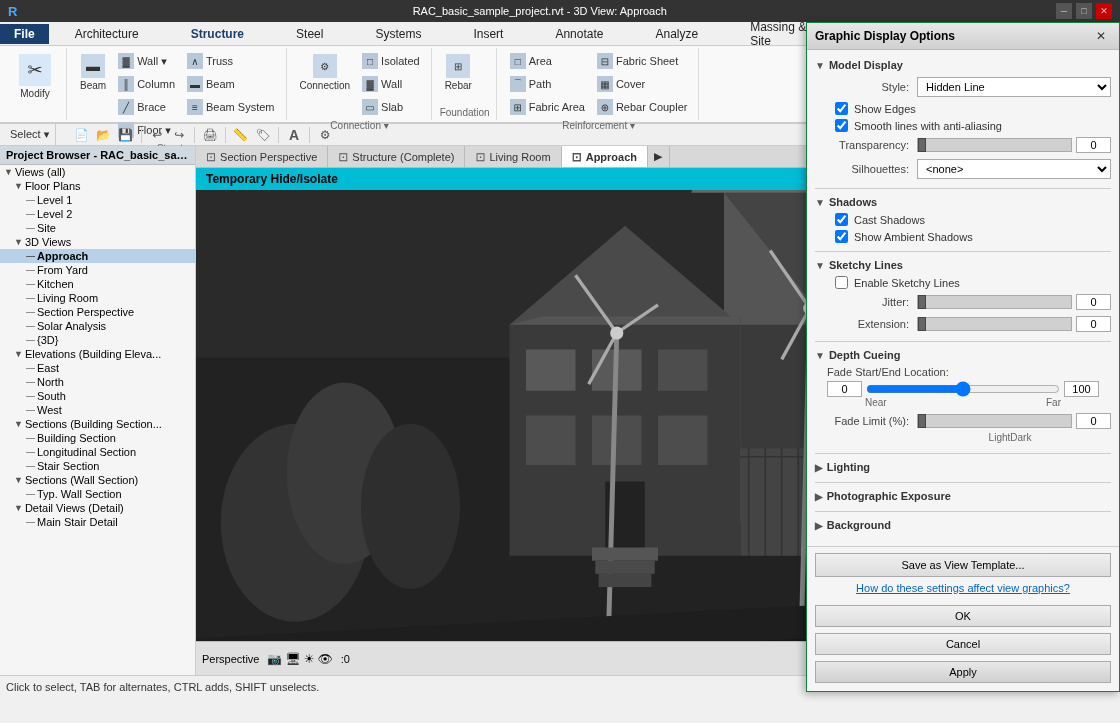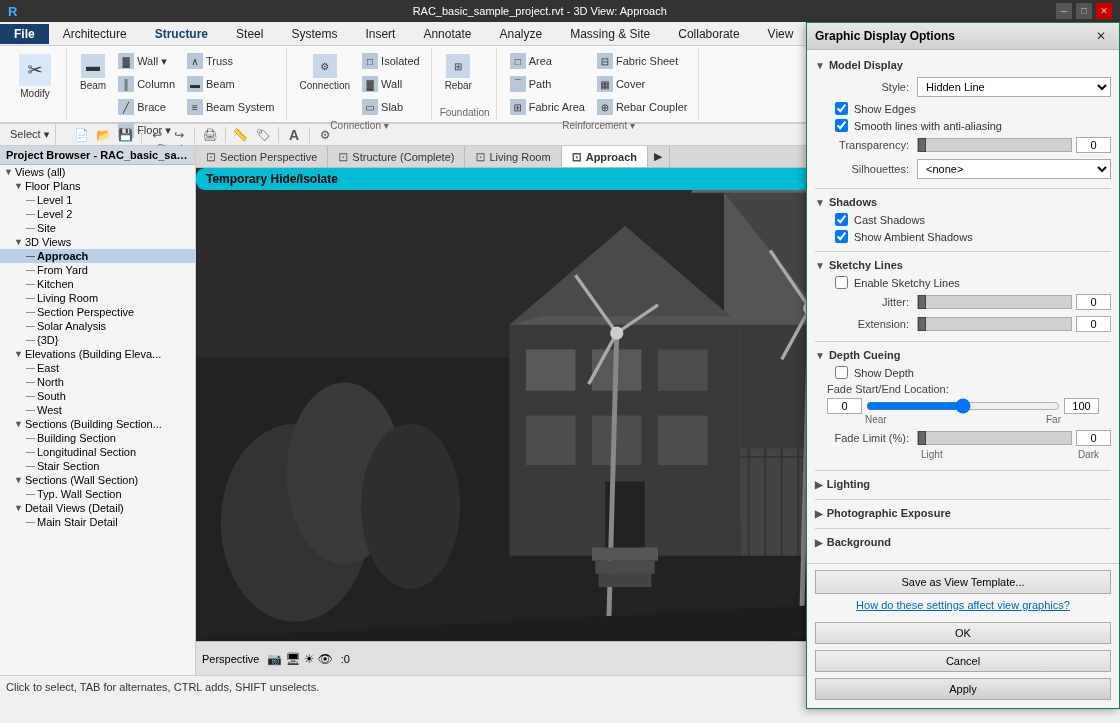--- a/index.html
+++ b/index.html
@@ -6,21 +6,21 @@
     body { font-family: 'Segoe UI', Arial, sans-serif; font-size: 12px; background: #f0f0f0; overflow: hidden; width: 1120px; height: 723px; }
 
     
     #title-bar { background: #333; color: #fff; height: 22px; display: flex; align-items: center; padding: 0 8px; font-size: 11px; }
     #title-bar .title-text { flex: 1; text-align: center; }
     #title-bar .window-controls { display: flex; gap: 4px; }
     #title-bar .win-btn { width: 16px; height: 16px; background: #555; border: none; color: #ccc; font-size: 9px; cursor: pointer; display: flex; align-items: center; justify-content: center; }
 
     
     #menu-bar { background: #f0f0f0; height: 24px; display: flex; align-items: center; border-bottom: 1px solid #ccc; }
-    .menu-item { padding: 3px 14px; font-size: 12px; cursor: pointer; color: #222; }
+    .menu-item { padding: 3px 26px; font-size: 12px; cursor: pointer; color: #222; }
     .menu-item.file-btn { background: #1a3f6f; color: white; padding: 3px 14px; font-weight: bold; }
 
     
     #ribbon { background: #f9f9f9; border-bottom: 2px solid #ccc; }
 
     #ribbon-content { display: flex; height: 76px; padding: 2px 4px; gap: 2px; }
     .ribbon-group { display: flex; flex-direction: column; border-right: 1px solid #ddd; padding: 2px 6px; min-width: fit-content; }
     .ribbon-group-label { font-size: 10px; color: #666; text-align: center; margin-top: auto; padding-top: 2px; }
     .ribbon-group-content { display: flex; flex: 1; align-items: flex-start; gap: 2px; }
     .ribbon-btn { display: flex; flex-direction: column; align-items: center; padding: 3px 4px; cursor: pointer; border: 1px solid transparent; font-size: 10px; color: #333; min-width: 36px; }
@@ -48,21 +48,21 @@
     .indent2 { padding-left: 26px; }
 
     
     #view-tabs { display: flex; background: #d8d8d8; border-bottom: 1px solid #bbb; height: 22px; overflow: hidden; }
     .view-tab { padding: 3px 10px; font-size: 11px; cursor: pointer; border-right: 1px solid #bbb; display: flex; align-items: center; gap: 4px; white-space: nowrap; color: #333; }
     .view-tab.active { background: #fff; font-weight: bold; }
     .view-tab .tab-icon { font-size: 12px; color: #555; }
 
     
     #viewport { flex: 1; background: #333; overflow: hidden; position: relative; display: flex; flex-direction: column; }
-    #viewport-header { background: #00bcd4; color: #000; padding: 4px 10px; font-size: 12px; font-weight: bold; border-radius: 9px; }
+    #viewport-header { background: #00bcd4; color: #000; padding: 4px 10px; font-size: 12px; font-weight: bold; }
     #viewport-canvas { flex: 1; background: linear-gradient(135deg, #2a2a2a 0%, #3a3a3a 50%, #1a1a1a 100%); overflow: hidden; position: relative; }
     #viewport-footer { background: #e0e0e0; height: 34px; display: flex; align-items: center; padding: 0 6px; font-size: 11px; gap: 8px; border-top: 1px solid #bbb; }
 
     
     #scene-svg { width: 100%; height: 100%; }
 
     
     #status-bar { background: #f0f0f0; height: 22px; display: flex; align-items: center; padding: 0 6px; font-size: 11px; color: #333; border-top: 1px solid #ccc; }
     #status-left { flex: 1; }
     #status-right { display: flex; align-items: center; gap: 8px; }
@@ -616,44 +616,40 @@
       </div>
     </div>
 
     <div class="separator-line"></div>
 
     <div class="gdo-section">
       <div class="gdo-section-header">
         <span class="section-arrow">▼</span>
         <span>Depth Cueing</span>
       </div>
-      <div class="gdo-checkbox-row">
-        <input type="checkbox" class="gdo-checkbox" style="">
-        <span>Show Depth</span>
-      </div>
       <div style="padding:2px 12px;">
         <div style="font-size:11px;color:#444;margin-bottom:3px;">Fade Start/End Location:</div>
         <div style="display:flex;align-items:center;gap:4px;">
           <input type="text" class="gdo-num" value="0" style="">
           <input type="range" style="flex: 1 1 0%; height: 14px;" min="0" max="100" value="50">
           <input type="text" class="gdo-num" value="100" style="">
         </div>
         <div style="display:flex;justify-content:space-between;font-size:10px;color:#666;padding:0 38px;">
           <span>Near</span>
           <span>Far</span>
         </div>
       </div>
       <div class="gdo-row">
         <span class="gdo-label">Fade Limit (%):</span>
         <div class="gdo-control">
           <input type="range" class="gdo-slider" min="0" max="100" value="0" style="">
           <input type="text" class="gdo-num" value="0" style="">
         </div>
       </div>
-      <div style="display:flex;justify-content:space-between;font-size:10px;color:#666;padding:0 12px 4px 106px;">
+      <div style="display:flex;justify-content:center;font-size:10px;color:#666;padding:0 12px 4px 106px;">
         <span>Light</span>
         <span>Dark</span>
       </div>
     </div>
 
     <div class="separator-line"></div>
 
     <div class="gdo-section">
       <div class="gdo-section-header">
         <span class="section-arrow">▶</span>

